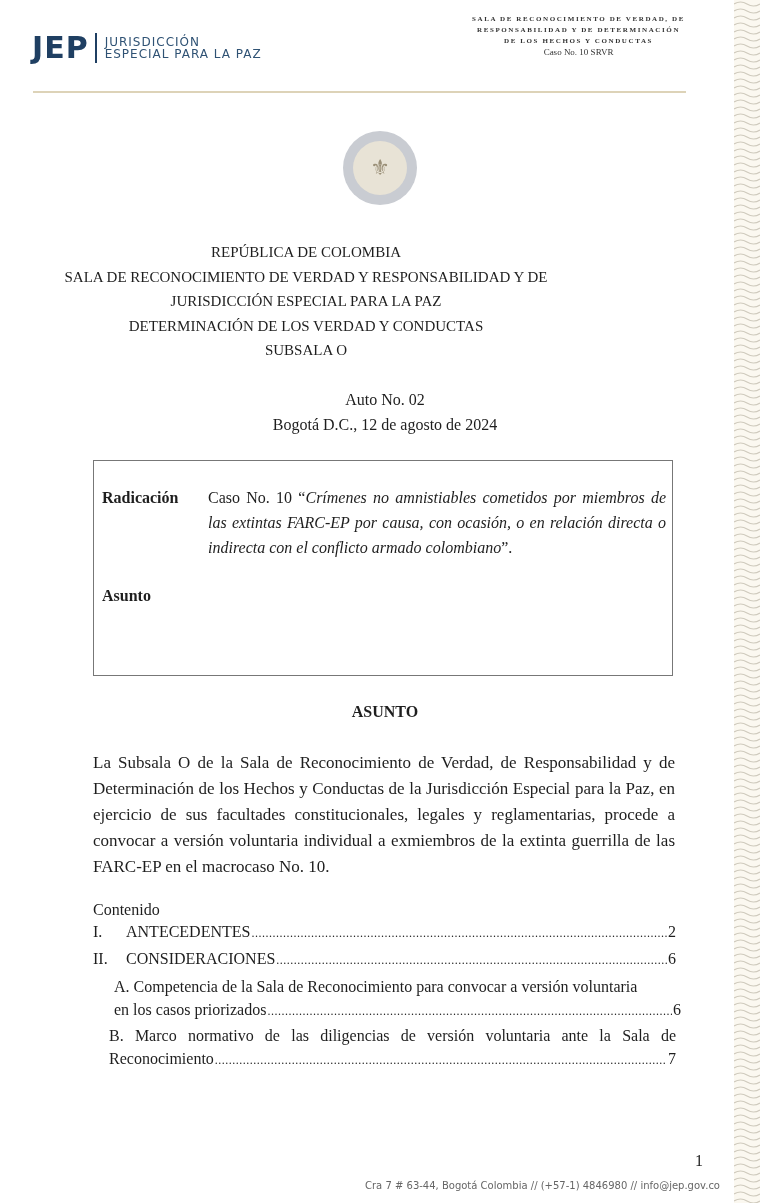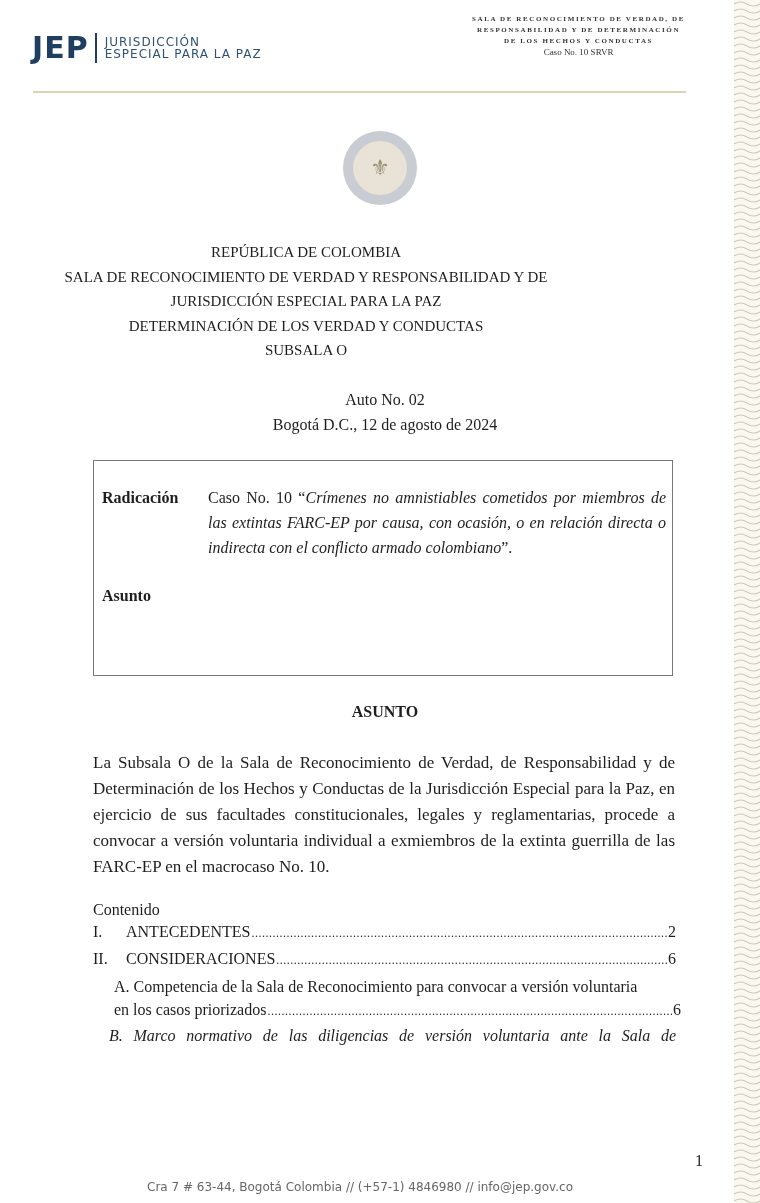--- a/index.html
+++ b/index.html
@@ -27,21 +27,21 @@
   .row .val i { font-style:italic; }
   .h-asunto { position:absolute; left:0; top:703px; width:770px; text-align:center; font-weight:bold; font-size:16px; }
   .para { position:absolute; left:93px; top:750px; width:582px; font-size:17px; line-height:26px; text-align:justify; }
   .toc-label { position:absolute; left:93px; top:901px; font-size:16px; }
   .toc { position:absolute; left:93px; width:583px; font-size:16px; line-height:23px; }
   .toc-line { display:flex; align-items:baseline; }
   .toc-line .t { white-space:nowrap; }
   .toc-line .dots { flex:1; overflow:hidden; white-space:nowrap; margin:0 1px; }
   .toc-line .dots::after { content:"........................................................................................................................................................................................................................"; font-size:12px; letter-spacing:0.5px; }
   .page-num { position:absolute; left:695px; top:1152px; font-size:16px; }
-  .footer { position:absolute; left:0; top:1180px; width:720px; text-align:center; font-family:"DejaVu Sans", sans-serif; font-size:12px; color:#666; }
+  .footer { position:absolute; left:0; top:1180px; width:720px; text-align:right; font-family:"DejaVu Sans", sans-serif; font-size:10px; color:#666; }
 </style>
 </head>
 <body>
 
 <div class="wave-strip">
   <svg width="26" height="1203" xmlns="http://www.w3.org/2000/svg">
     <defs>
       <pattern id="wv" width="26" height="7" patternUnits="userSpaceOnUse">
         <path d="M0 4 Q6.5 0 13 4 T26 4" fill="none" stroke="#cfcabd" stroke-width="1.2"></path>
       </pattern>
@@ -121,19 +121,24 @@
 
 <div class="toc" style="top:975px; left:114px; width:567px;">
   <div class="t">A. Competencia de la Sala de Reconocimiento para convocar a versión voluntaria</div>
   <div class="toc-line">
     <span class="t">en los casos priorizados</span>
     <span class="dots"></span>
     <span class="t">6</span>
   </div>
 </div>
 
-<div class="toc" style="top:1024px; left:109px; width:567px;font-style:italic;">
+<div class="toc" style="top:1024px; left:109px; width:567px;">
   <div class="t" style="text-align:justify; text-align-last:justify; white-space:normal;">B. Marco normativo de las diligencias de versión voluntaria ante la Sala de</div>
+  <div class="toc-line">
+    <span class="t">Reconocimiento</span>
+    <span class="dots"></span>
+    <span class="t">7</span>
+  </div>
 </div>
 
 <div class="page-num">1</div>
 
 <div class="footer">Cra 7 # 63-44, Bogotá Colombia // (+57-1) 4846980 // info@jep.gov.co</div>
 
 </body></html>

